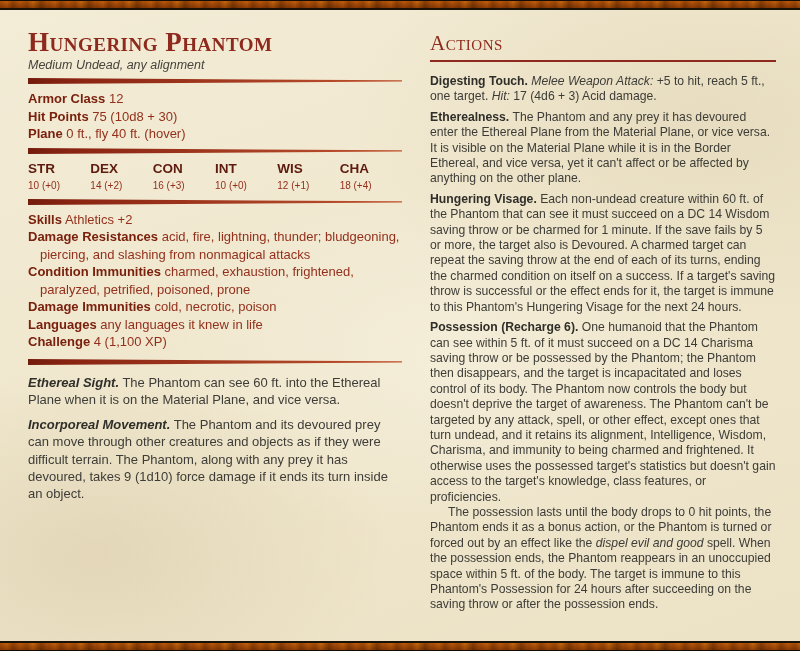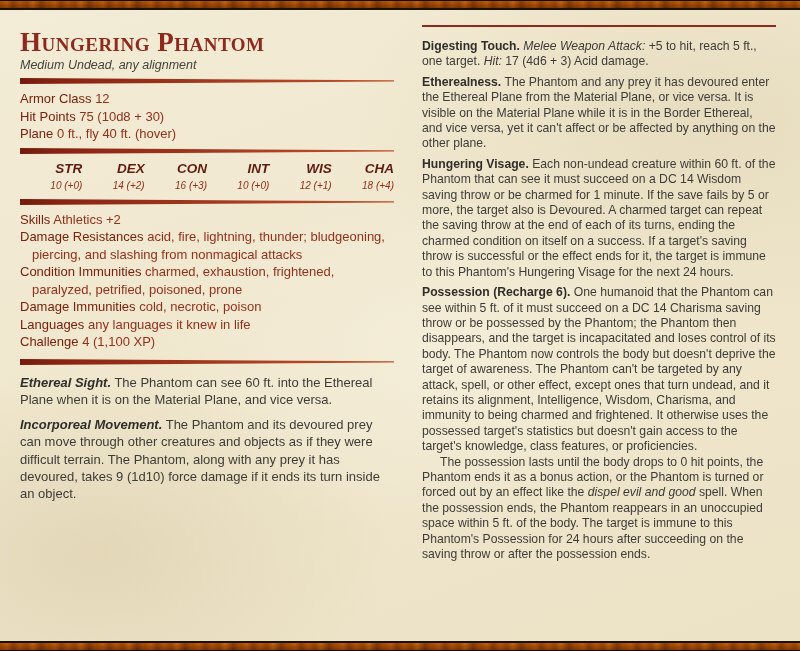--- a/index.html
+++ b/index.html
@@ -18,40 +18,40 @@
     background:
       repeating-linear-gradient(90deg,
         #c07b1e 0px, #d9962f 7px, #a96a15 13px, #d28c28 20px,
         #b4741c 27px, #e0a23c 33px, #9c6214 41px, #c8842a 48px),
       linear-gradient(#e2a33f, #a76a14);
     background-blend-mode:multiply;
   }
   .edge-bar.top { top:0; border-top:1px solid #140c04; border-bottom:2px solid #191006; height:10px; }
   .edge-bar.bottom { bottom:0; border-bottom:1px solid #140c04; border-top:2px solid #191006; height:10px; }
 
-  .content { position:absolute; top:10px; bottom:10px; left:0; right:0; display:flex; padding:10px 24px 0 20px; }
+  .content { position:absolute; top:10px; bottom:10px; left:0; right:0; display:flex; padding:10px 24px 0 28px; }
   .col-left  { width:374px; flex:none; }
   .col-right { flex:1; margin-left:28px; font-size:12.2px; line-height:15.4px; }
 
   
   .creature-name {
     margin-top:7px;
     font-family:"Liberation Serif", serif; font-variant:small-caps;
     font-weight:600; font-size:27px; line-height:30px;
     color:#8e2a1d; letter-spacing:0.5px;
   }
   .creature-subtitle { font-style:italic; font-size:12.5px; line-height:16px; color:#45433c; }
 
   .divider { display:block; width:100%; height:6px; margin:5px 0 6px; }
 
   .stat-block { margin-top:4px; font-size:13px; line-height:17.5px; }
-  .stat-line b, .prop-line b { color:#7a200d; font-weight:normal; }
+  .stat-line b, .prop-line b { color:#7a200d; font-weight:bold; }
   .stat-line .val, .prop-line .val { color:#93301c; }
 
-  .abilities { display:flex; margin:2px 0 2px; text-align:right;font-style:italic; }
+  .abilities { display:flex; margin:2px 0 2px; text-align:left; }
   .ability { flex:1; }
   .ab-name { font-weight:bold; font-size:13.5px; line-height:17px; color:#5e1c10; }
   .ab-score { font-size:10px; line-height:17px; color:#93301c; }
 
   .props { margin-top:6px; font-size:13px; }
   .prop-line { padding-left:12px; text-indent:-12px; line-height:17.5px; }
 
   .traits { margin-top:9px; font-size:13px; line-height:17.3px; }
   .traits p { margin-bottom:8px; }
   .t-name { font-weight:bold; font-style:italic; color:#2f2e29; }
@@ -200,20 +200,21 @@
           <span>The Phantom can see 60 ft. into the Ethereal Plane when it is on the Material Plane, and vice versa.</span>
         </p>
         <p>
           <span class="t-name">Incorporeal Movement.</span>
           <span>The Phantom and its devoured prey can move through other creatures and objects as if they were difficult terrain. The Phantom, along with any prey it has devoured, takes 9 (1d10) force damage if it ends its turn inside an object.</span>
         </p>
       </div>
     </div>
 
     <div class="col-right">
+      <h2 class="actions-heading">Actions</h2>
       <div class="actions-rule"></div>
 
       <p>
         <span class="a-name">Digesting Touch.</span>
         <span class="ital">Melee Weapon Attack:</span>
         <span>+5 to hit, reach 5 ft., one target.</span>
         <span class="ital">Hit:</span>
         <span>17 (4d6 + 3) Acid damage.</span>
       </p>
 

